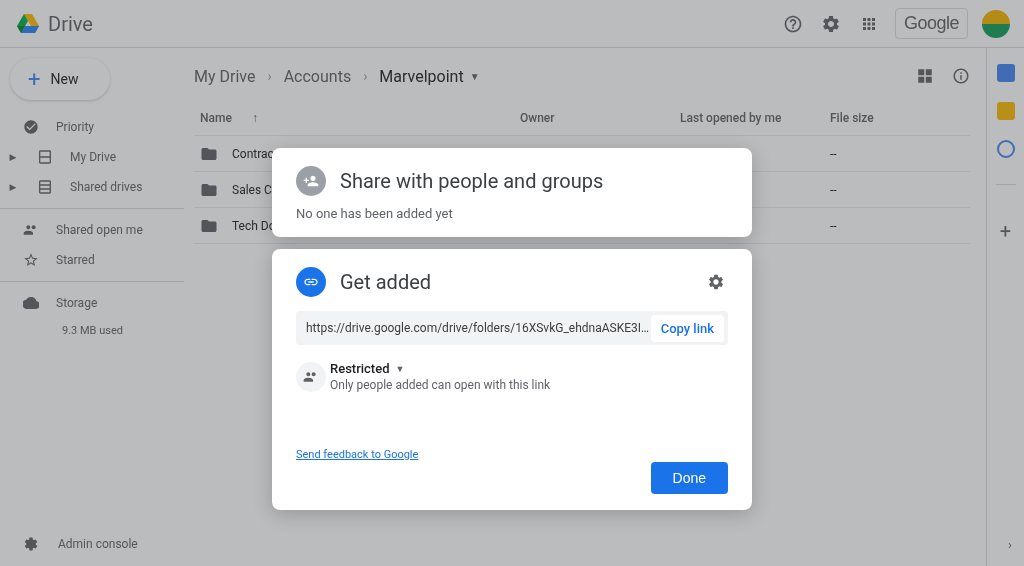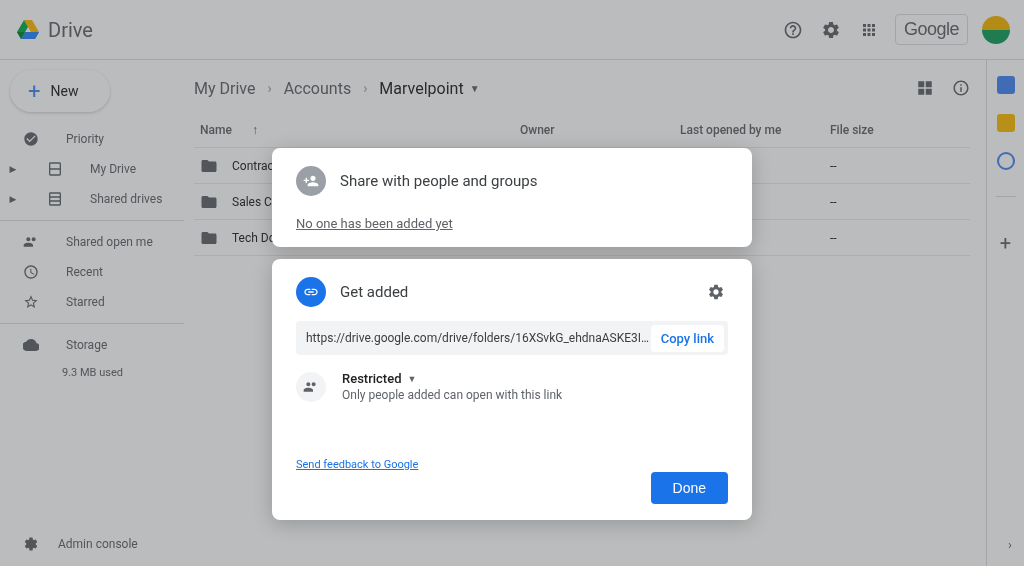--- a/index.html
+++ b/index.html
@@ -1,35 +1,35 @@
 <!DOCTYPE html>
 <html><head>
 <meta charset="utf-8">
 <style>
   * { box-sizing: border-box; margin: 0; padding: 0; }
   body { font-family: 'Google Sans', Roboto, Arial, sans-serif; font-size: 13px; color: #202124; width: 1024px; height: 566px; overflow: hidden; position: relative; background: #fff; }
 
   
-  .header { display: flex; align-items: center; height: 60px; padding: 0 8px; border-bottom: 1px solid #dadce0; }
+  .header { display: flex; align-items: center; height: 48px; padding: 0 8px; border-bottom: 1px solid #dadce0; }
   .logo-box { display: flex; align-items: center; width: 184px; padding-left: 8px; gap: 8px; }
   .drive-logo { width: 24px; height: 24px; }
   .logo-text { font-size: 20px; color: #5f6368; }
   .search { flex: 1; max-width: 550px; display: flex; align-items: center; background: #f1f3f4; border-radius: 8px; height: 38px; padding: 0 8px; gap: 10px; color: #5f6368; }
   .search input { flex: 1; border: none; background: transparent; font-size: 14px; outline: none; color: #5f6368; }
   .hdr-right { margin-left: auto; display: flex; align-items: center; gap: 14px; padding-right: 6px; }
   .icon-btn { width: 24px; height: 24px; display: flex; align-items: center; justify-content: center; color: #5f6368; cursor: pointer; }
   .google { font-size: 18px; font-weight: 500; color: #5f6368; border: 1px solid #dadce0; border-radius: 4px; padding: 4px 8px; font-family: 'Product Sans', Arial; letter-spacing: -0.5px; }
   .avatar { width: 28px; height: 28px; border-radius: 50%; background: linear-gradient(#f4b400 50%, #0f9d58 50%); }
 
   
   .main { display: flex; height: calc(100% - 48px); }
   .sidebar { width: 184px; padding: 10px 0; }
   .new-btn { display: flex; align-items: center; gap: 10px; width: 100px; height: 42px; border-radius: 22px; box-shadow: 0 1px 3px rgba(0,0,0,0.2); margin: 0 0 12px 10px; padding: 0 18px; font-size: 14px; background: #fff; cursor: pointer; }
   .plus { font-size: 22px; font-weight: 400; } .plus .b { color: #4285f4; }
-  .side-item { display: flex; align-items: center; height: 30px; padding: 0 12px 0 22px; gap: 26px; color: #5f6368; cursor: pointer; font-size: 12px; }
+  .side-item { display: flex; align-items: center; height: 30px; padding: 0 12px 0 22px; gap: 16px; color: #5f6368; cursor: pointer; font-size: 12px; }
   .side-item.has-arrow { padding-left: 6px; }
   .arrow { width: 14px; font-size: 9px; color: #5f6368; text-align: center; }
   .side-icon { width: 18px; display: flex; justify-content: center; }
   .side-divider { height: 1px; background: #dadce0; margin: 6px 0; }
   .storage-group { padding-left: 22px; margin-left: 40px; }
   .storage-txt { font-size: 11px; color: #5f6368; margin-top: 6px; }
   .admin { position: absolute; bottom: 14px; left: 0; display: flex; align-items: center; gap: 18px; padding-left: 22px; color: #5f6368; font-size: 12px; }
 
   
   .content { flex: 1; display: flex; }
@@ -57,28 +57,28 @@
   .rail-plus { color: #5f6368; font-size: 20px; margin-top: 8px; }
   .rail-arrow { position: absolute; bottom: 14px; right: 12px; color: #5f6368; }
 
   
   .overlay { position: absolute; inset: 0; background: rgba(60,64,67,0.35); display: flex; flex-direction: column; align-items: center; justify-content: flex-start; padding-top: 148px; gap: 12px; }
   .modal { width: 480px; background: #fff; border-radius: 8px; box-shadow: 0 4px 20px rgba(0,0,0,0.2); padding: 18px 24px 16px; }
   .modal-hdr { display: flex; align-items: center; gap: 14px; }
   .circle-icon { width: 30px; height: 30px; border-radius: 50%; display: flex; align-items: center; justify-content: center; color: #fff; }
   .circle-gray { background: #9aa0a6; }
   .circle-blue { background: #1a73e8; }
-  .modal-title { font-size: 15px; color: #3c4043; font-weight: 400; }
-  .modal-sub { font-size: 13px; color: #5f6368; margin-top: 20px; text-decoration: underline; }
+  .modal-title { font-size: 20px; color: #3c4043; font-weight: 400; }
+  .modal-sub { font-size: 13px; color: #5f6368; margin-top: 10px; }
   .modal2-hdr { display: flex; align-items: center; }
   .gear { margin-left: auto; color: #5f6368; }
   .link-row { display: flex; align-items: center; margin-top: 14px; background: #f1f3f4; border-radius: 4px; height: 34px; padding: 0 4px 0 10px; }
   .link-text { flex: 1; font-size: 12px; color: #3c4043; white-space: nowrap; overflow: hidden; text-overflow: ellipsis; }
   .copy-btn { color: #1a73e8; font-size: 13px; font-weight: 500; padding: 6px 10px; background: #fff; border-radius: 4px; cursor: pointer; }
-  .perm-row { display: flex; align-items: flex-end; gap: 16px; margin-top: 16px; }
+  .perm-row { display: flex; align-items: flex-end; gap: 4px; margin-top: 16px; }
   .perm-icon { width: 30px; height: 30px; background: #f1f3f4; border-radius: 50%; display: flex; align-items: center; justify-content: center; color: #5f6368; font-size: 14px; }
   .perm-title { font-size: 13px; font-weight: 500; display: flex; align-items: center; gap: 6px; }
   .perm-sub { font-size: 12px; color: #5f6368; margin-top: 2px; }
   .modal-footer { display: flex; align-items: center; margin-top: 22px; }
   .feedback { font-size: 11px; color: #1a73e8; text-decoration: underline; }
   .done-btn { margin-left: auto; background: #1a73e8; color: #fff; border: none; border-radius: 4px; padding: 8px 22px; font-size: 14px; font-weight: 500; cursor: pointer; margin-top: 48px; }
 
   svg { display: block; }
 </style>
 </head>
@@ -149,28 +149,20 @@
       <span>Shared drives</span>
     </div>
     <div class="side-divider"></div>
     <div class="side-item">
       <span class="side-icon">
           <svg width="16" height="16" viewBox="0 0 24 24">
             <path fill="#5f6368" d="M16 11c1.66 0 2.99-1.34 2.99-3S17.66 5 16 5s-3 1.34-3 3 1.34 3 3 3zm-8 0c1.66 0 2.99-1.34 2.99-3S9.66 5 8 5 5 6.34 5 8s1.34 3 3 3zm0 2c-2.33 0-7 1.17-7 3.5V19h14v-2.5c0-2.33-4.67-3.5-7-3.5z"></path>
           </svg>
         </span>
       <span>Shared open me</span>
-    </div>
-    <div class="side-item">
-      <span class="side-icon">
-          <svg width="16" height="16" viewBox="0 0 24 24">
-            <path fill="#5f6368" d="M11.99 2C6.47 2 2 6.48 2 12s4.47 10 9.99 10C17.52 22 22 17.52 22 12S17.52 2 11.99 2zM12 20c-4.42 0-8-3.58-8-8s3.58-8 8-8 8 3.58 8 8-3.58 8-8 8zm.5-13H11v6l5.25 3.15.75-1.23-4.5-2.67z"></path>
-          </svg>
-        </span>
-      <span>Recent</span>
     </div>
     <div class="side-item">
       <span class="side-icon">
           <svg width="16" height="16" viewBox="0 0 24 24">
             <path fill="#5f6368" d="M22 9.24l-7.19-.62L12 2 9.19 8.63 2 9.24l5.46 4.73L5.82 21 12 17.27 18.18 21l-1.63-7.03L22 9.24zM12 15.4l-3.76 2.27 1-4.28-3.32-2.88 4.38-.38L12 6.1l1.71 4.04 4.38.38-3.32 2.88 1 4.28L12 15.4z"></path>
           </svg>
         </span>
       <span>Starred</span>
     </div>
     <div class="side-divider"></div>

